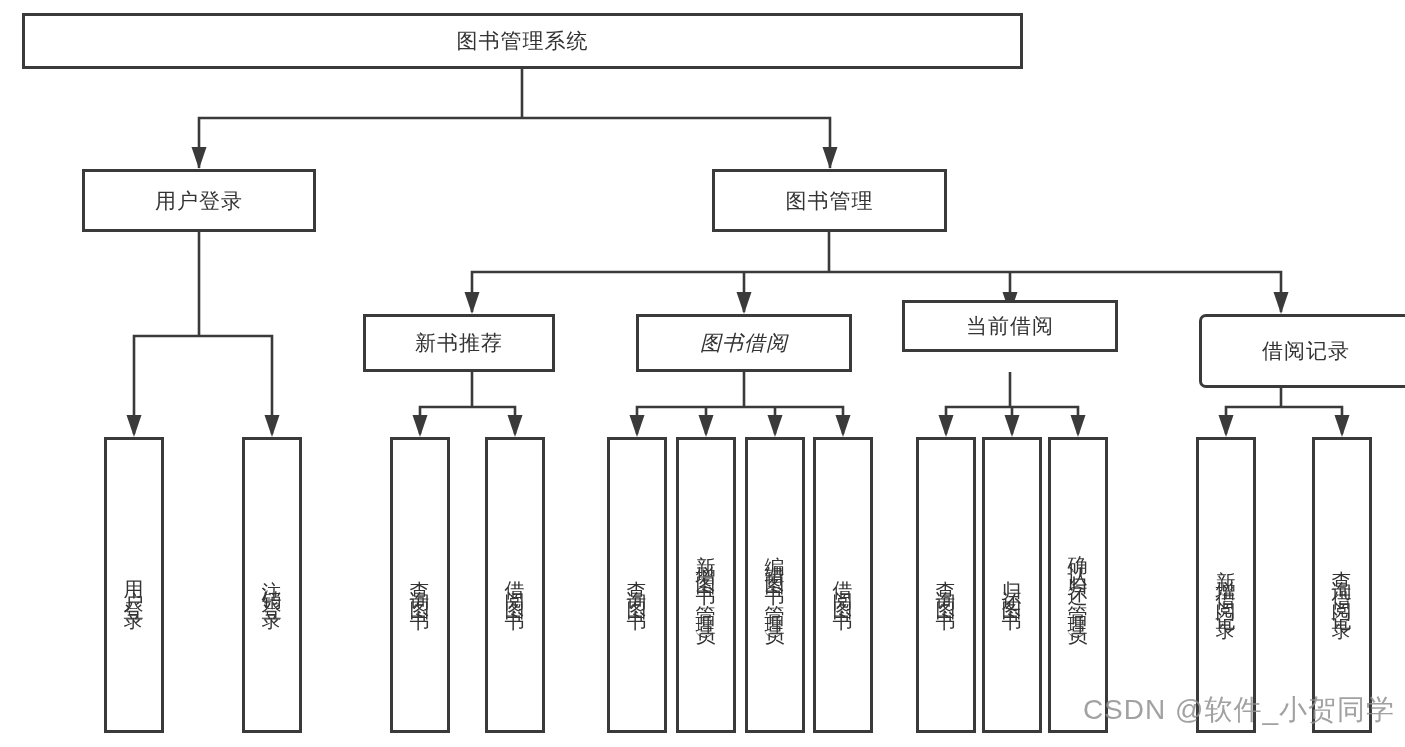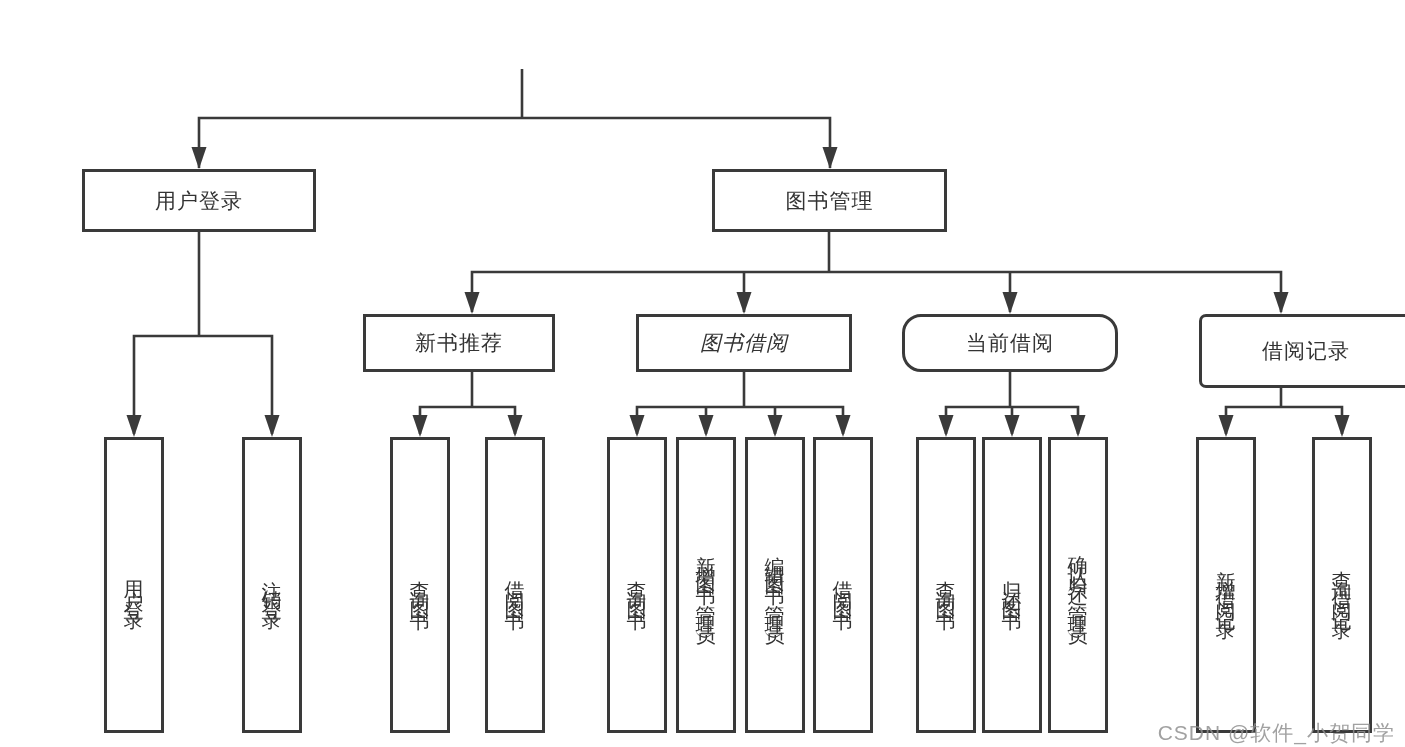--- a/index.html
+++ b/index.html
@@ -37,23 +37,23 @@
     writing-mode: vertical-rl;
     text-orientation: mixed;
     font-size: 20px;
     letter-spacing: 10px;
     white-space: normal;
     line-height: 1;
   }
   .watermark {
     position: absolute;
     right: 10px;
-    bottom: 0;
+    bottom: 18px;
     z-index: 5;
-    font-size: 21px;
+    font-size: 28px;
     letter-spacing: 1px;
     color: rgba(145, 145, 145, 0.85);
     white-space: nowrap;
   }
 </style>
 </head>
 <body>
 
 <div class="canvas">
 
@@ -102,35 +102,38 @@
       <polygon points="775,437 767.5,415 782.5,415"></polygon>
       <polygon points="843,437 835.5,415 850.5,415"></polygon>
       <polygon points="946,437 938.5,415 953.5,415"></polygon>
       <polygon points="1012,437 1004.5,415 1019.5,415"></polygon>
       <polygon points="1078,437 1070.5,415 1085.5,415"></polygon>
       <polygon points="1226,437 1218.5,415 1233.5,415"></polygon>
       <polygon points="1342,437 1334.5,415 1349.5,415"></polygon>
     </g>
   </svg>
 
+  <div class="box" style="left:22px; top:13px; width:1001px; height:56px;">
+    <span class="lbl">图书管理系统</span>
+  </div>
 
   <div class="box" style="left:82px; top:169px; width:234px; height:63px;">
     <span class="lbl">用户登录</span>
   </div>
   <div class="box" style="left:712px; top:169px; width:235px; height:63px;">
     <span class="lbl">图书管理</span>
   </div>
 
   <div class="box" style="left:363px; top:314px; width:192px; height:58px;">
     <span class="lbl">新书推荐</span>
   </div>
   <div class="box" style="left:636px; top:314px; width:216px; height:58px;font-style:italic;">
     <span class="lbl">图书借阅</span>
   </div>
-  <div class="box" style="left:902px; top:314px; width:216px; height:58px;border-radius:19px;">
+  <div class="box" style="left:902px; top:300px; width:216px; height:52px;">
     <span class="lbl">当前借阅</span>
   </div>
   <div class="box" style="left:1199px; top:314px; width:214px; height:74px;border-radius:7px;">
     <span class="lbl">借阅记录</span>
   </div>
 
   <div class="box v" style="left:104px; top:437px; width:60px; height:296px;">
     <span class="lbl">用户登录</span>
   </div>
   <div class="box v" style="left:242px; top:437px; width:60px; height:296px;">

